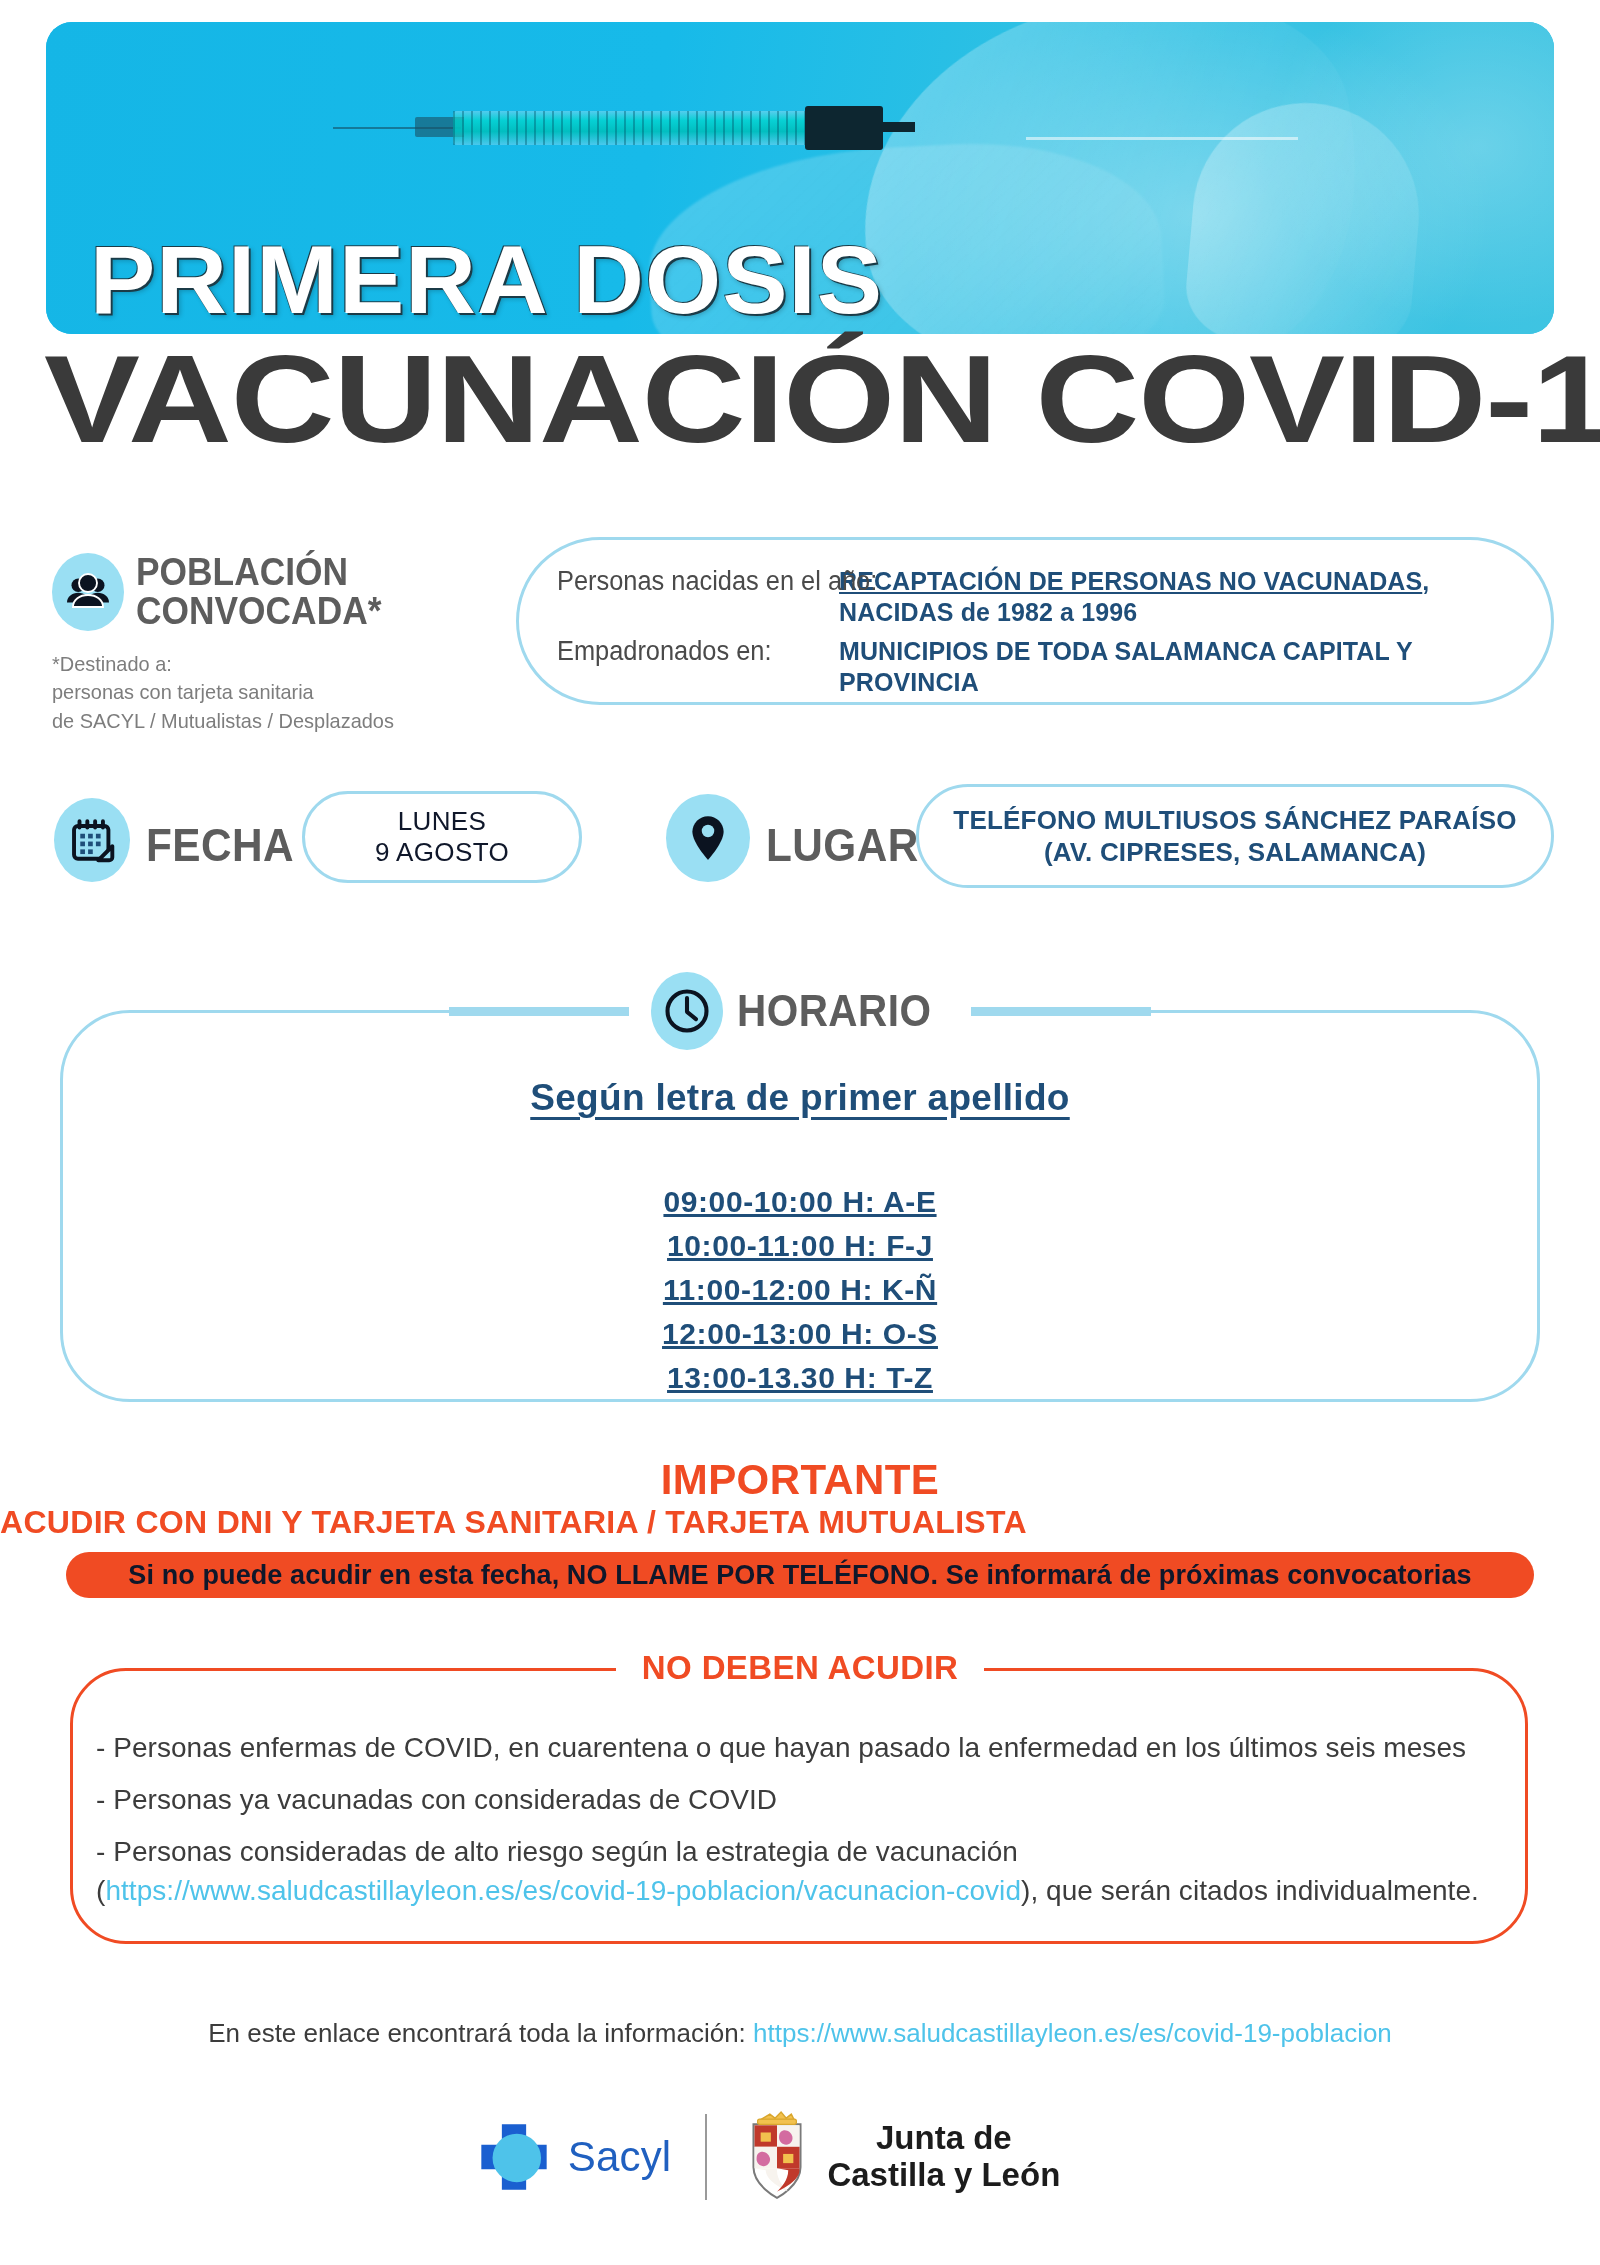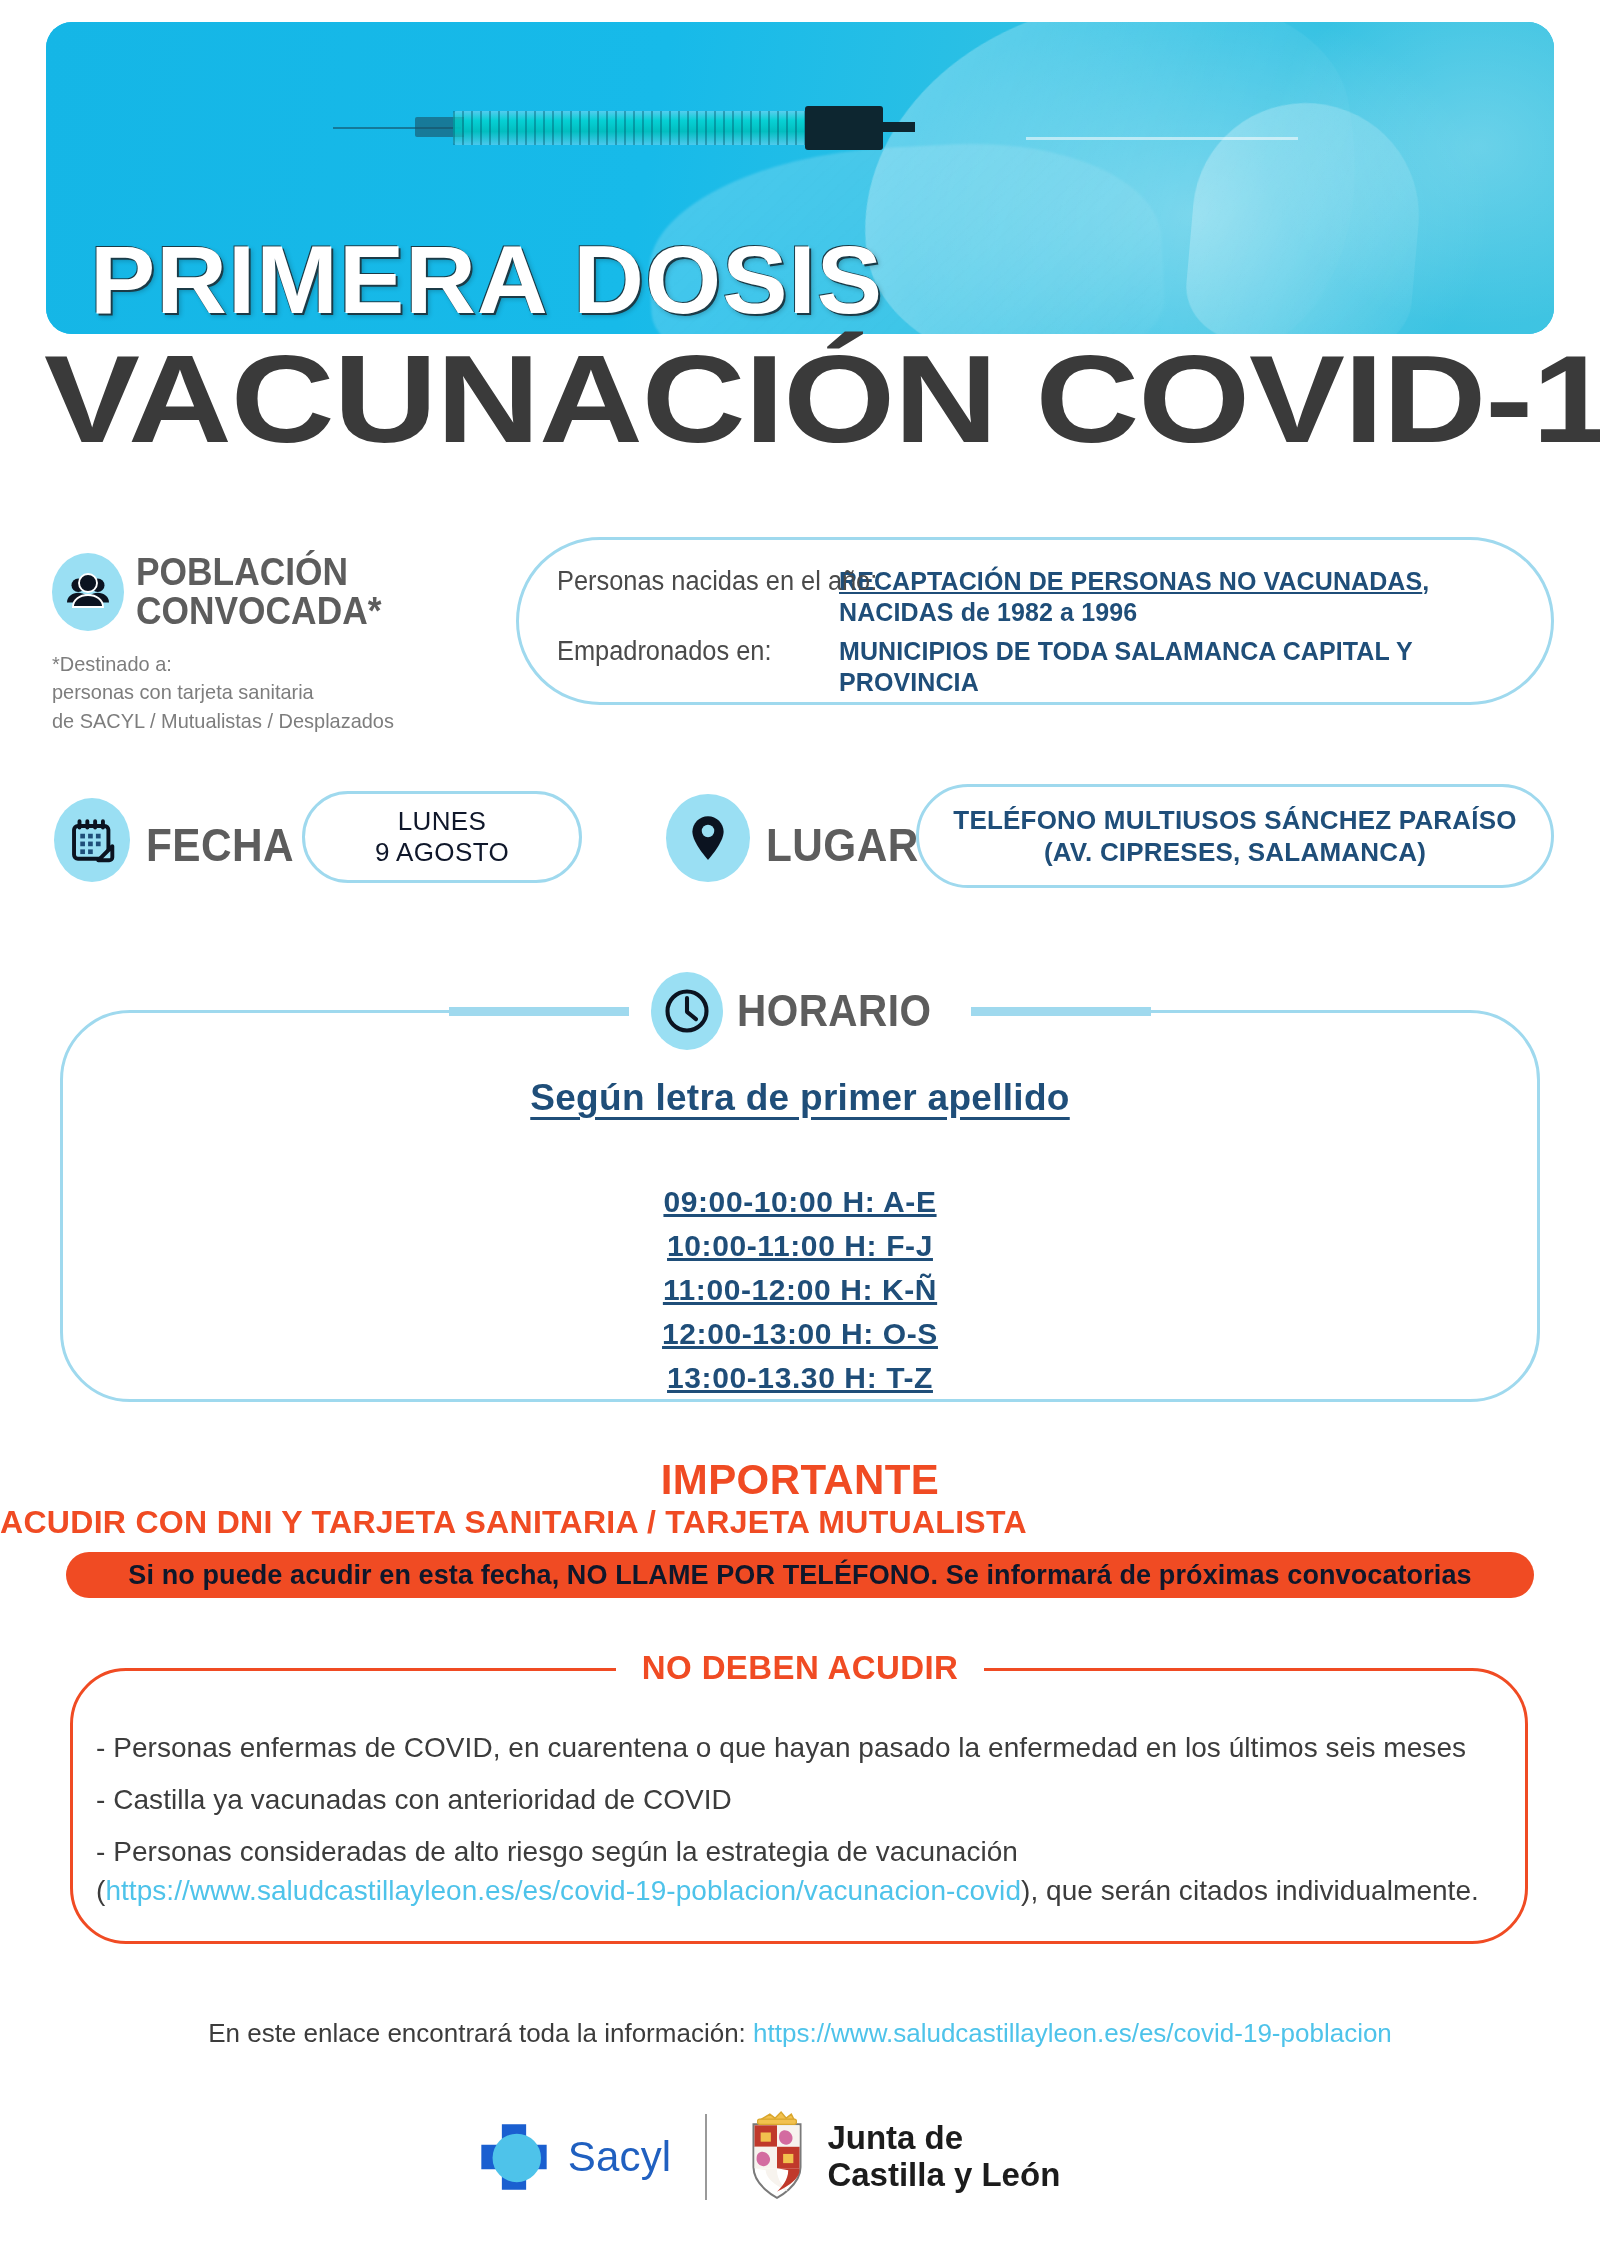--- a/index.html
+++ b/index.html
@@ -489,21 +489,21 @@
   }
   .logo-sep { width: 2px; height: 86px; background: #9a9a9a; }
   .jcyl-logo { display: flex; align-items: center; gap: 14px; }
   .jcyl-text {
     font-weight: bold;
     font-size: 33px;
     line-height: 1.12;
     color: #1c1c1c;
     text-align: left;
   }
-  .jcyl-text .l1 { display:block; }
+  .jcyl-text .l1 { display:block;text-align:center; }
   .jcyl-text .l2 { display:block; }
 </style>
 </head>
 <body>
 
 <div class="poster">
 
   <div class="hero">
     <div class="hero-bg"></div>
     <div class="glove-a"></div>
@@ -641,21 +641,21 @@
 
   <div class="nodeben-box"></div>
   <div class="nodeben-tab">
     <span class="cap">NO DEBEN ACUDIR</span>
   </div>
   <div class="nodeben-list">
     <div class="nodeben-item">
       <span>- Personas enfermas de COVID, en cuarentena o que hayan pasado la enfermedad en los últimos seis meses</span>
     </div>
     <div class="nodeben-item">
-      <span>- Castilla ya vacunadas con anterioridad de COVID</span>
+      <span>- Personas ya vacunadas con consideradas de COVID</span>
     </div>
     <div class="nodeben-item">
       <span>- Personas consideradas de alto riesgo según la estrategia de vacunación (</span><span class="link-cyan">https://www.saludcastillayleon.es/es/covid-19-poblacion/vacunacion-covid</span><span>), que serán citados individualmente.</span>
     </div>
   </div>
 
   <div class="footer-link">
     <span>En este enlace encontrará toda la información: </span><span class="link-cyan">https://www.saludcastillayleon.es/es/covid-19-poblacion</span>
   </div>
 

